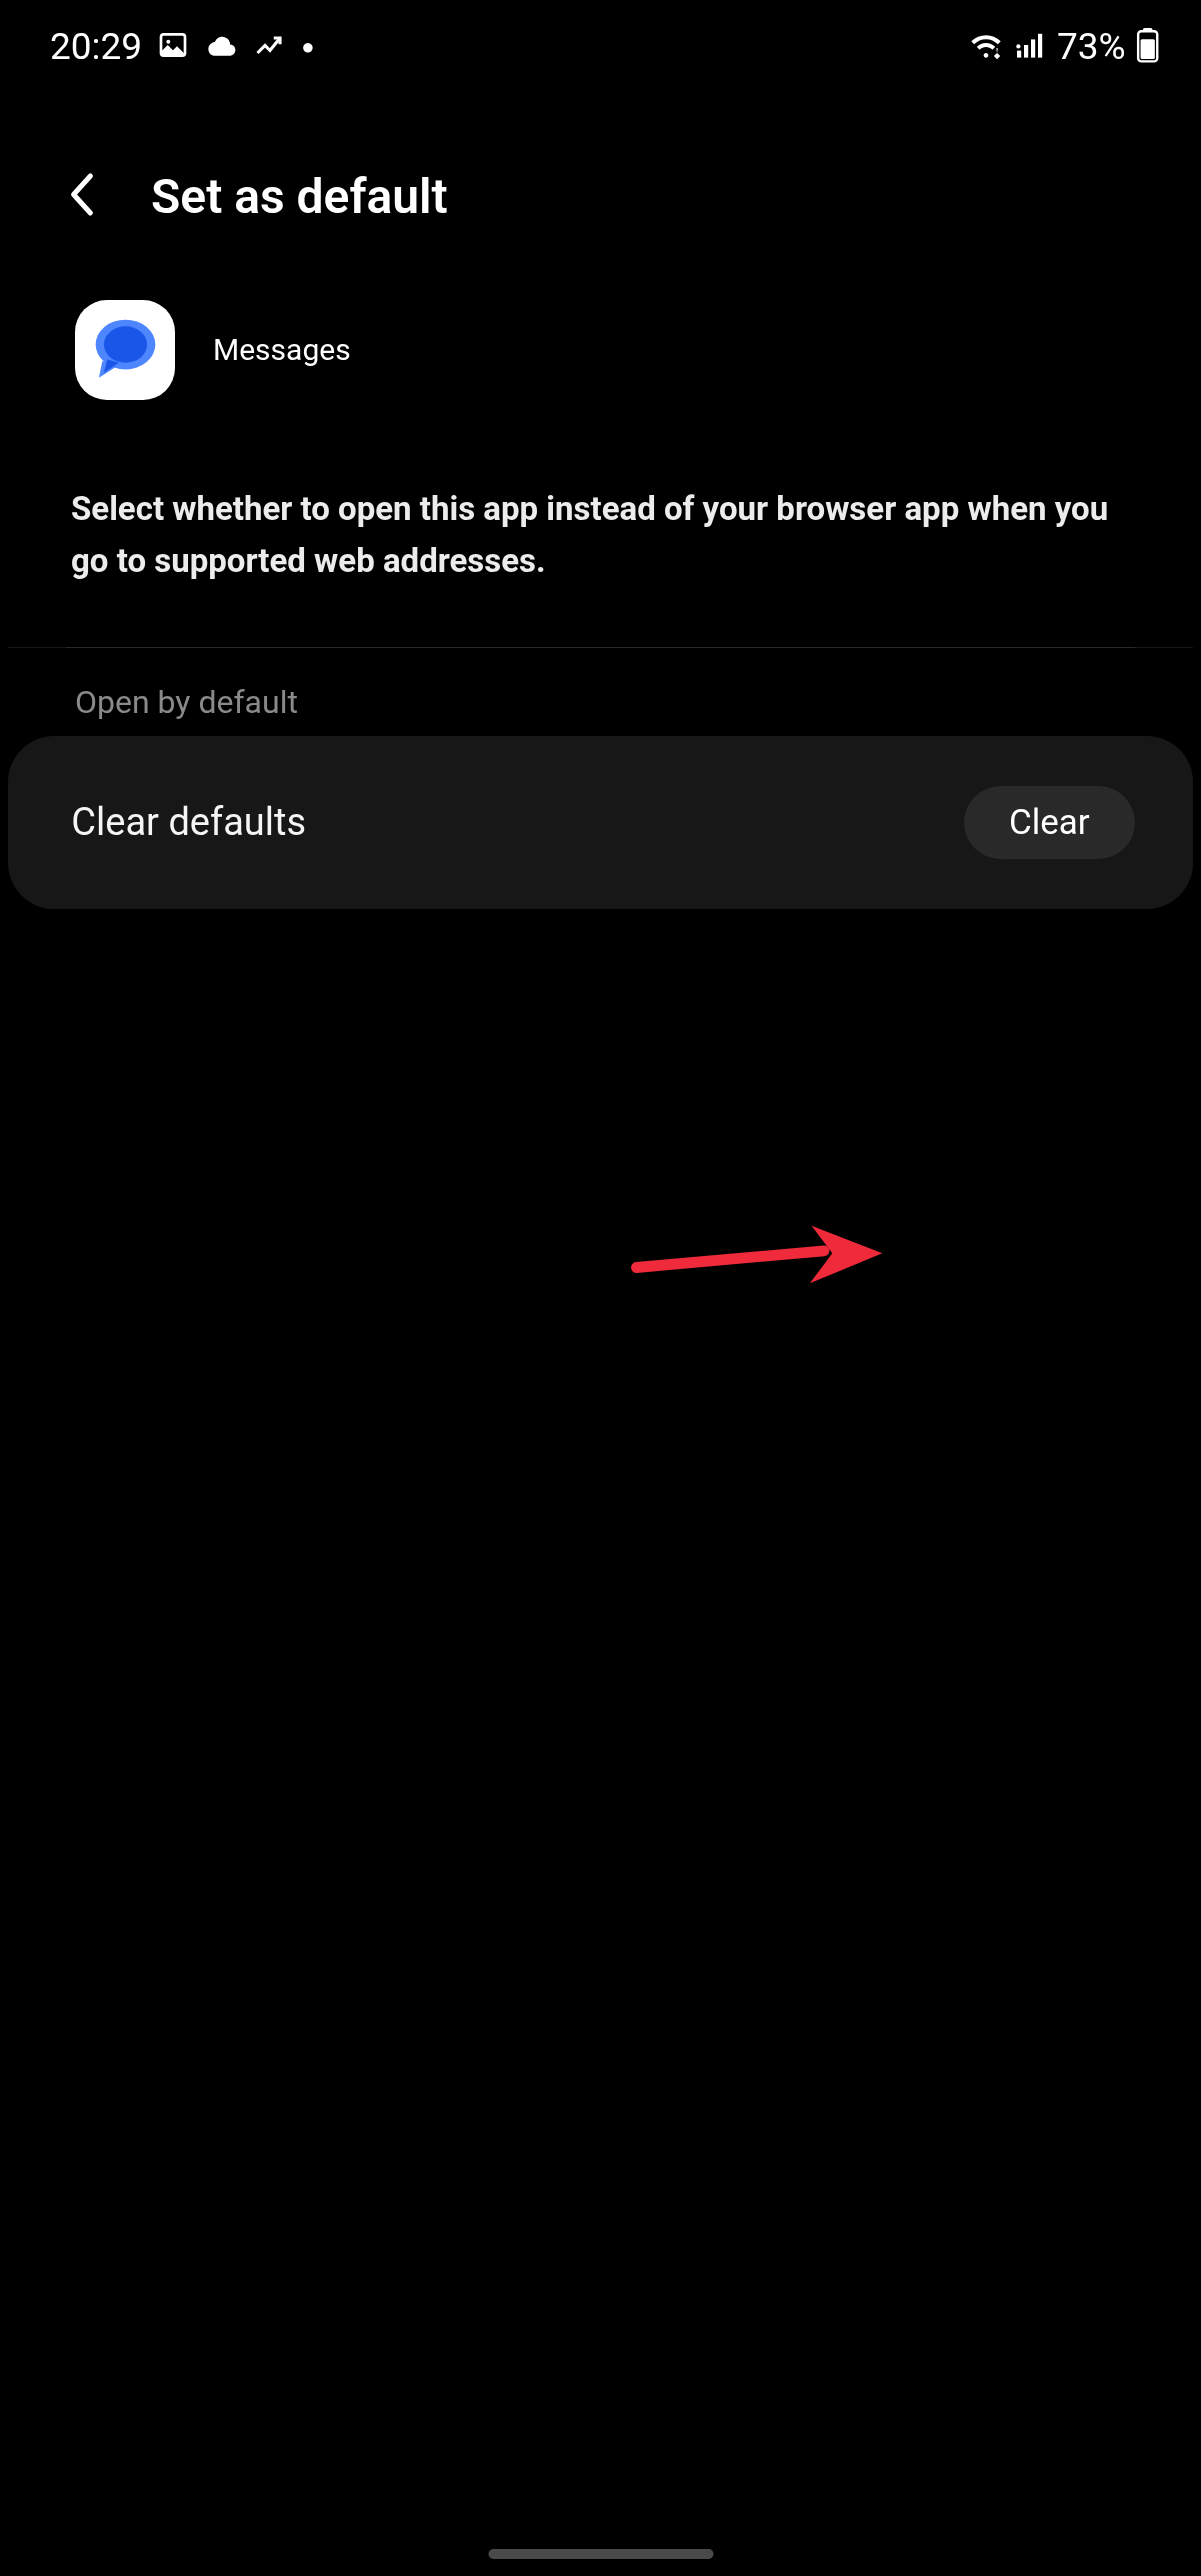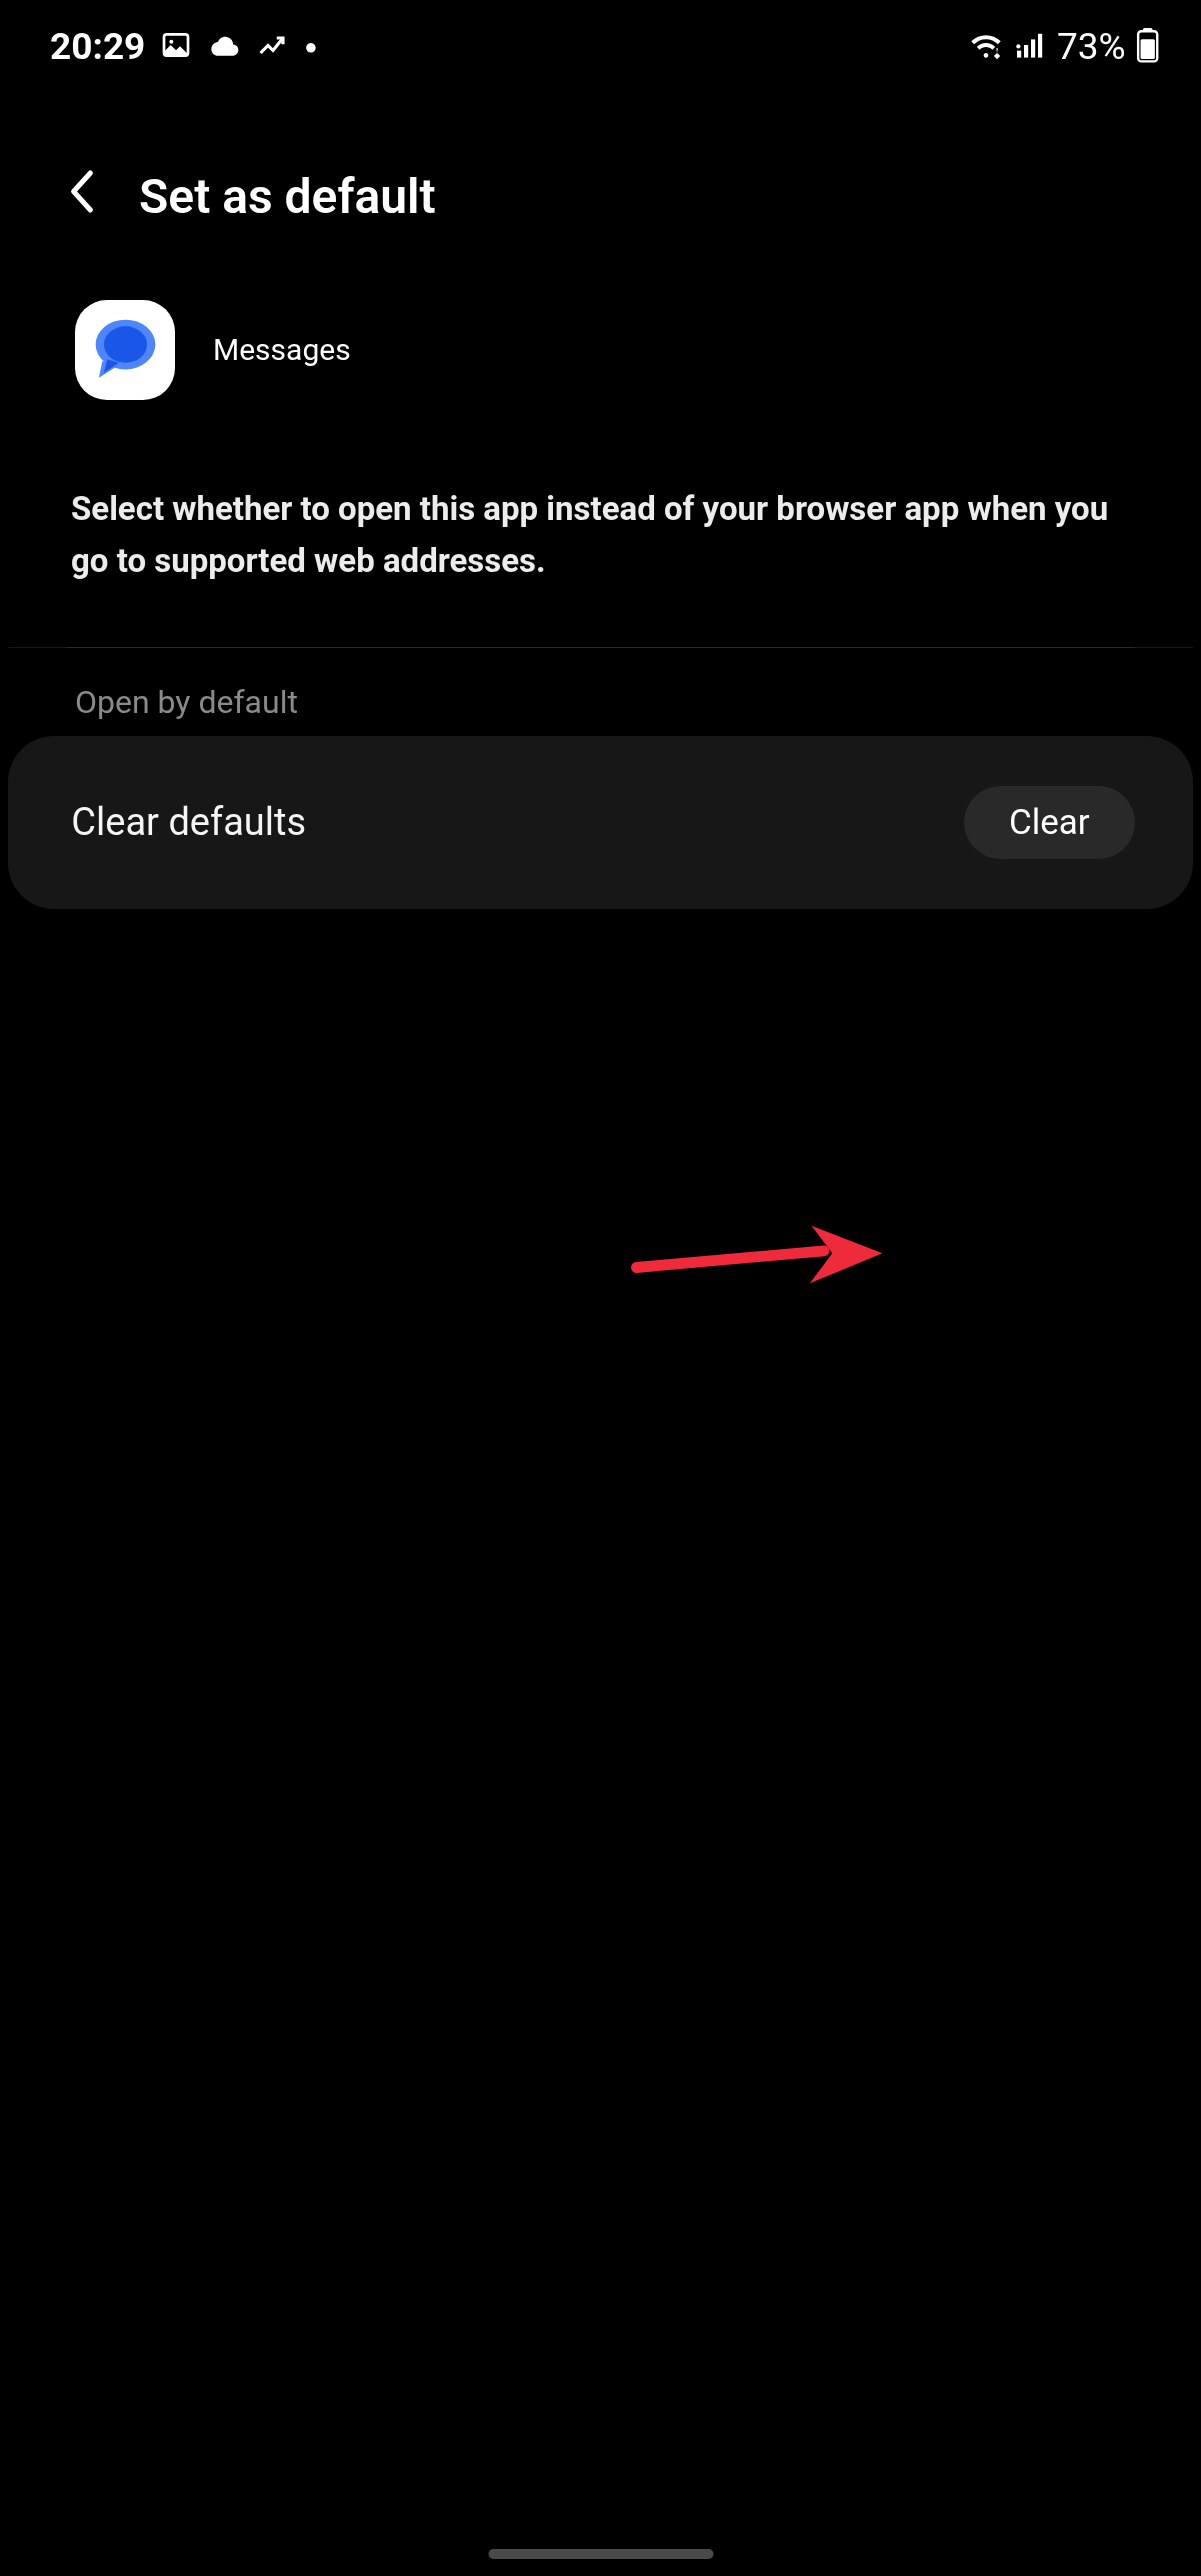--- a/index.html
+++ b/index.html
@@ -25,21 +25,21 @@
     }
 
     .status-left {
       display: flex;
       align-items: center;
       gap: 15px;
     }
 
     .status-time {
       font-size: 37px;
-      font-weight: 700;
+      font-weight: 400;
       color: #fff;
     }
 
     .status-icon {
       color: #fff;
     }
 
     .status-right {
       display: flex;
       align-items: center;
@@ -47,22 +47,23 @@
     }
 
     .battery-text {
       font-size: 37px;
       font-weight: 400;
       color: #fff;
     }
 
     .header {
       display: flex;
+      align-items: center;
       padding: 83px 50px 42px 67px;
-      gap: 42px;
+      gap: 54px;
     }
 
     .back-icon {
       width: 30px;
       height: 47px;
     }
 
     .page-title {
       font-size: 48px;
       font-weight: 600;

